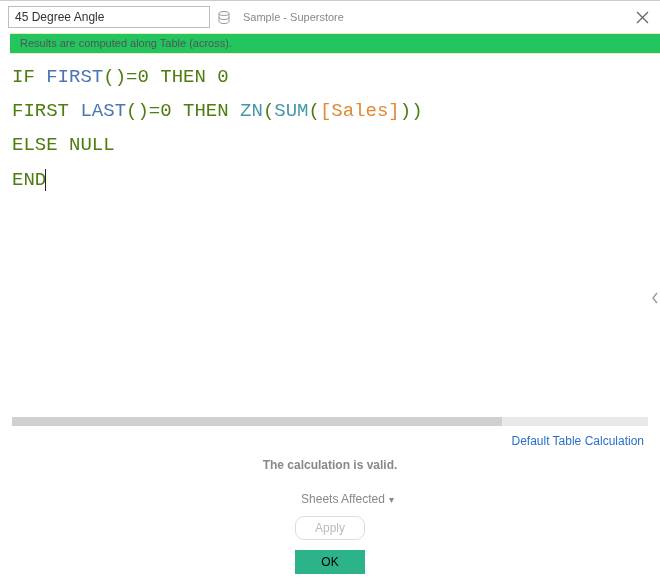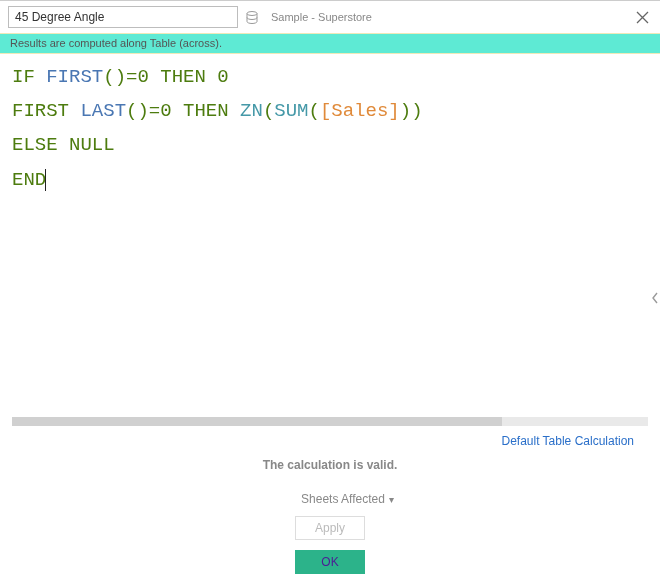--- a/index.html
+++ b/index.html
@@ -19,21 +19,21 @@
     display: flex;
     flex-direction: column;
   }
   .header {
     display: flex;
     align-items: center;
     padding: 5px 8px 5px 8px;
     gap: 8px;
   }
   .name-input {
-    width: 230px;
+    width: 202px;
     height: 22px;
     border: 1px solid #bdbdbd;
     padding: 2px 6px;
     font-size: 12px;
     font-family: inherit;
     color: #333;
     background: #fff;
   }
   .datasource {
     display: flex;
@@ -48,26 +48,27 @@
     width: 20px;
     height: 20px;
     display: flex;
     align-items: center;
     justify-content: center;
     cursor: pointer;
     color: #666;
   }
   .close-btn svg { display: block; }
   .info-bar {
-    background: #5eead4;
+    background: #22c55e;
     border-top: 1px solid #eee9b9;
     border-bottom: 1px solid #eee9b9;
     padding: 3px 18px 4px 10px;
     font-size: 11px;
     color: #555;
+    margin-left: 10px;
   }
   .editor {
     flex: 1;
     padding: 6px 12px 10px 12px;
     font-family: "Consolas", "Courier New", monospace;
     font-size: 19px;
     line-height: 1.8;
     color: #222;
     white-space: pre;
     overflow: hidden;
@@ -109,21 +110,21 @@
   .scroll-thumb {
     position: absolute;
     left: 0;
     top: 0;
     height: 9px;
     width: 77%;
     background: #d0d0d0;
   }
   .link-row {
     text-align: right;
-    padding: 6px 26px 6px 12px;
+    padding: 6px 16px 6px 12px;
   }
   .link-row a {
     color: #2a6fc9;
     font-size: 12px;
     text-decoration: none;
     cursor: pointer;
   }
   .footer {
     display: flex;
     align-items: center;
@@ -157,25 +158,26 @@
     background: #fff;
     font-size: 12px;
     font-family: inherit;
     cursor: pointer;
     padding: 0 12px;
   }
   .btn.apply {
     color: #bbb;
     border-color: #ddd;
     cursor: default;
+    border-radius: 9px;
   }
   .btn.ok {
     background: #2cb38a;
     border-color: #2cb38a;
-    color: #4c1d95;
+    color: #000000;
   }
 </style>
 </head>
 <body>
 
 <div class="dialog">
 
   <div class="header">
     <input class="name-input" type="text" value="45 Degree Angle" style="">
     <div class="datasource">

